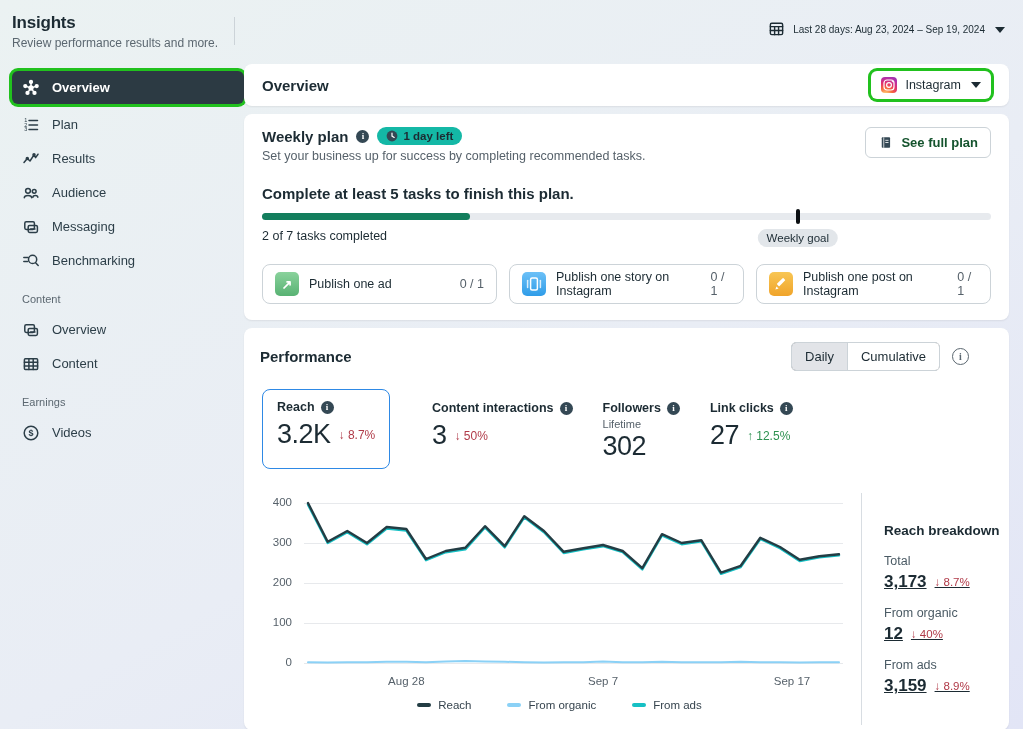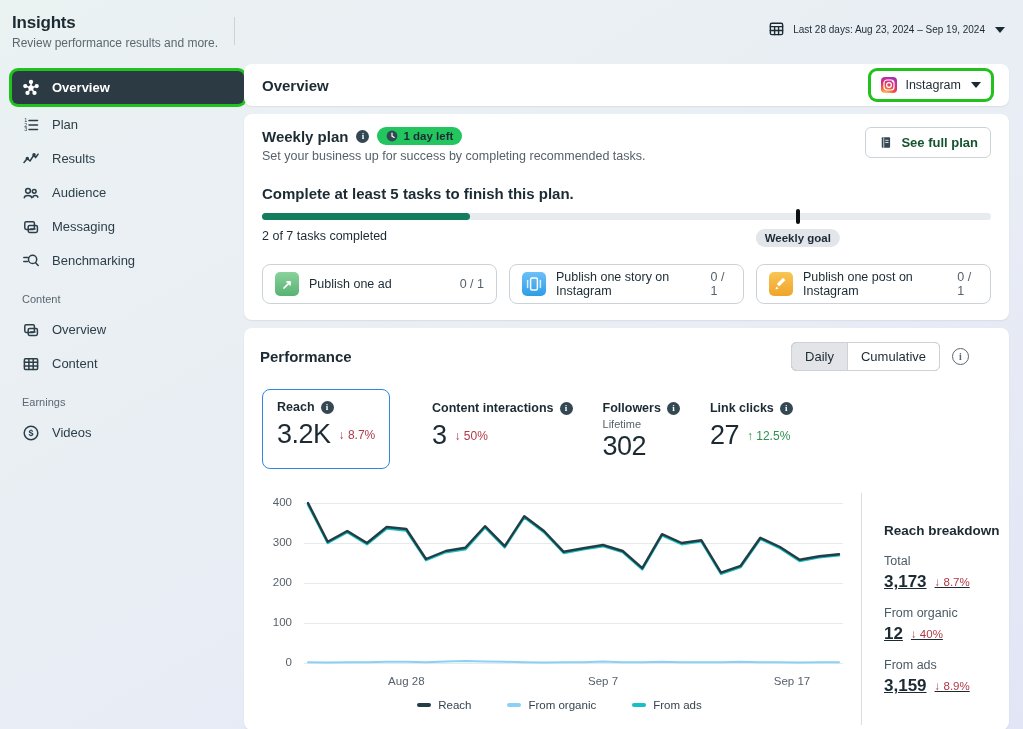--- a/index.html
+++ b/index.html
@@ -33,30 +33,30 @@
   .overview-bar .bar-title { font-size:15px; font-weight:600; }
   .ig-selector { display:flex; align-items:center; gap:8px; padding:6px 10px; border-radius:6px; cursor:pointer;
                  font-size:12.5px; font-weight:500; box-shadow:0 0 0 3px #21c11e; margin-right:6px; }
   .ig-icon { width:16px; height:16px; border-radius:4px; flex:none;
              background: radial-gradient(circle at 28% 115%, #fdd074 8%, #f7683f 34%, #e1306c 58%, #b62ea8 80%, #8a3ab9 100%); }
   
   .weekly-plan { padding:13px 18px 16px; }
   .wp-head { display:flex; align-items:flex-start; }
   .wp-title-row { display:flex; align-items:center; gap:8px; }
   .wp-title { font-size:15px; font-weight:700; }
-  .pill { display:inline-flex; align-items:center; gap:5px; background:#22c55e; border-radius:11px; padding:3px 9px; font-size:11.5px; font-weight:600; }
+  .pill { display:inline-flex; align-items:center; gap:5px; background:#14b8a6; border-radius:11px; padding:3px 9px; font-size:11.5px; font-weight:600; }
   .wp-sub { font-size:12.5px; color:#56616a; margin-top:4px; }
   .btn-outline { margin-left:auto; display:flex; gap:8px; border:1px solid #ccd3d8; border-radius:6px;
                  background:#fff; padding:7px 12px; font-size:13px; font-weight:600; color:#14532d; cursor:pointer; }
   .wp-goal-heading { font-size:15px; font-weight:700; margin:22px 0 11px; }
   .bar-track { position:relative; height:7px; background:#e7eaee; border-radius:4px; }
   .bar-fill { position:absolute; left:0; top:0; bottom:0; background:#137e5d; border-radius:4px; }
   .bar-marker { position:absolute; top:-4px; width:4px; height:15px; background:#0b0f12; border-radius:2px; transform:translateX(-50%); }
   .wp-meta-row { position:relative; margin-top:9px; height:20px; font-size:12.5px; }
-  .goal-pill { position:absolute; top:0; transform:translateX(-50%); background:#e2e6ea; border-radius:11px; padding:3px 9px; font-size:11.5px; font-weight:700; }
+  .goal-pill { position:absolute; top:0; transform:translateX(-50%); background:#e2e6ea; border-radius:11px; padding:3px 9px; font-size:11.5px; font-weight:400; }
   .task-row { display:flex; gap:12px; margin-top:15px; }
   .task-card { flex:1; display:flex; align-items:center; gap:10px; border:1px solid #ccd3d8; border-radius:8px; height:40px; padding:0 12px; cursor:pointer; background:#fff; }
   .task-icon { width:24px; height:24px; border-radius:5px; flex:none; display:flex; align-items:center; justify-content:center; }
   .task-icon.ad { background:linear-gradient(180deg,#8ad29c,#58b273); color:#fff; font-size:13px; font-weight:700; }
   .task-icon.story { background:linear-gradient(180deg,#6cc0f7,#2f9ce8); }
   .task-icon.post { background:linear-gradient(180deg,#f8c654,#f0a42b); }
   .task-label { font-size:12.5px; }
   .task-count { margin-left:auto; color:#56616a; font-size:12.5px; }
   
   .performance { padding-top:14px; height:402px; overflow:hidden; }

